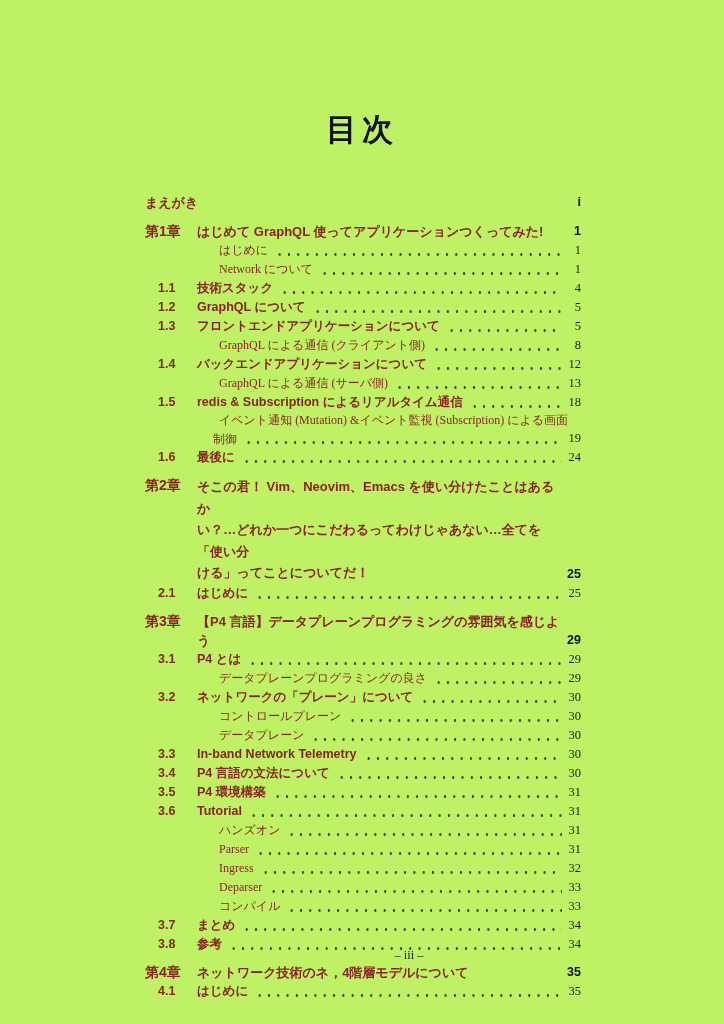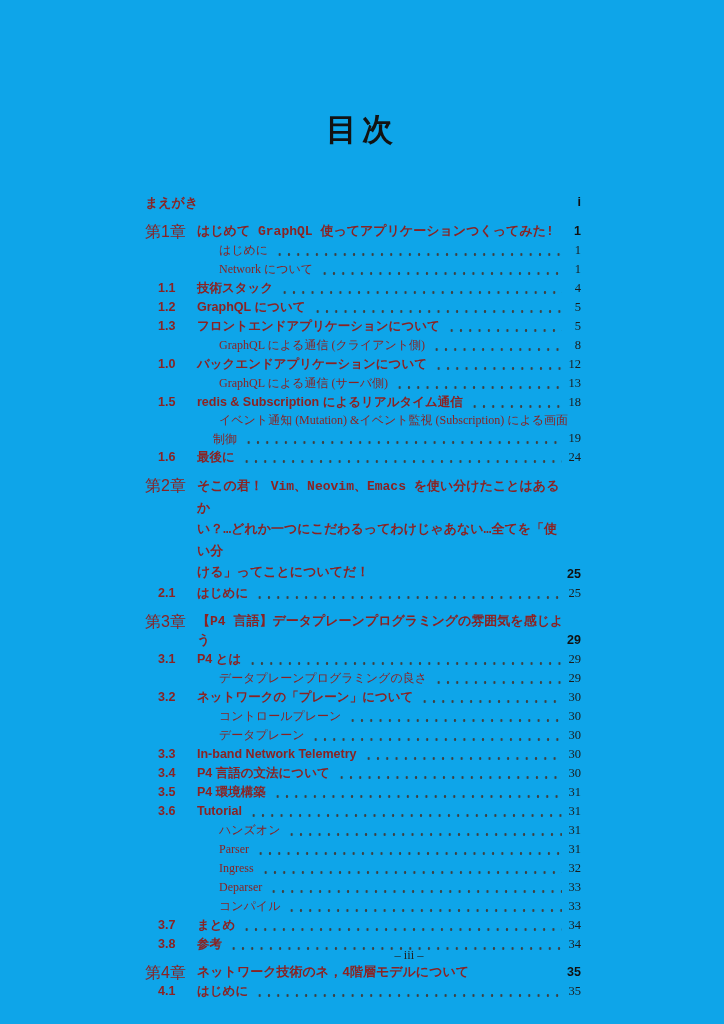--- a/index.html
+++ b/index.html
@@ -6,39 +6,39 @@
     --accent:#8a2323;
     --ink:#1a1a1a;
     --dot:#3f3f3f;
   }
   html,body{margin:0;padding:0;}
   body{
     width:724px;height:1024px;background:#ffffff;
     font-family:"Liberation Sans",sans-serif;color:var(--ink);
     position:relative;overflow:hidden;
   }
-  .page{position:absolute;inset:0;background:#0ea5e9;}
+  .page{position:absolute;inset:0;background:#bef264;}
 
   .doc-title{
     position:absolute;top:109px;left:0;width:724px;
     text-align:center;font-size:31px;font-weight:bold;color:#121212;
     letter-spacing:5px;margin:0;
   }
 
   .toc{position:absolute;left:145px;top:193px;width:436px;}
 
   .row{display:flex;align-items:flex-end;line-height:19px;}
 
   
   .row.preface{margin-bottom:10px;}
   .row.preface .ptitle{flex:1;font-size:13px;font-weight:bold;color:var(--accent);}
   .row.chapter{margin-top:9px;}
-  .clabel{flex:none;width:52px;font-size:16px;font-weight:normal;color:var(--accent);align-self:flex-start;}
+  .clabel{flex:none;width:52px;font-size:14px;font-weight:bold;color:var(--accent);align-self:flex-start;}
   .ctitle{flex:1;font-size:13px;font-weight:bold;color:var(--accent);}
-  .ctitle .tline{line-height:21.5px;font-family:Liberation Mono, monospace;}
+  .ctitle .tline{line-height:21.5px;}
   .row.chapter.single .ctitle .tline{line-height:19px;}
 
   
   .num{flex:none;margin-left:13px;width:39px;font-size:12.5px;font-weight:bold;color:var(--accent);}
   .stitle{flex:none;font-size:12.5px;font-weight:bold;color:var(--accent);white-space:nowrap;}
 
   
   .row.sub .sstitle{flex:none;margin-left:74px;font-family:"Liberation Serif",serif;
     font-size:12px;color:var(--accent);white-space:nowrap;line-height:19px;}
   .subcont{margin-left:74px;font-family:"Liberation Serif",serif;font-size:12px;
@@ -106,21 +106,21 @@
         <span class="stitle">フロントエンドアプリケーションについて</span>
         <span class="dots"></span>
         <span class="pg">5</span>
       </div>
       <div class="row sub">
         <span class="sstitle">GraphQL による通信 (クライアント側)</span>
         <span class="dots"></span>
         <span class="pg">8</span>
       </div>
       <div class="row section">
-        <span class="num">1.0</span>
+        <span class="num">1.4</span>
         <span class="stitle">バックエンドアプリケーションについて</span>
         <span class="dots"></span>
         <span class="pg">12</span>
       </div>
       <div class="row sub">
         <span class="sstitle">GraphQL による通信 (サーバ側)</span>
         <span class="dots"></span>
         <span class="pg">13</span>
       </div>
       <div class="row section">

